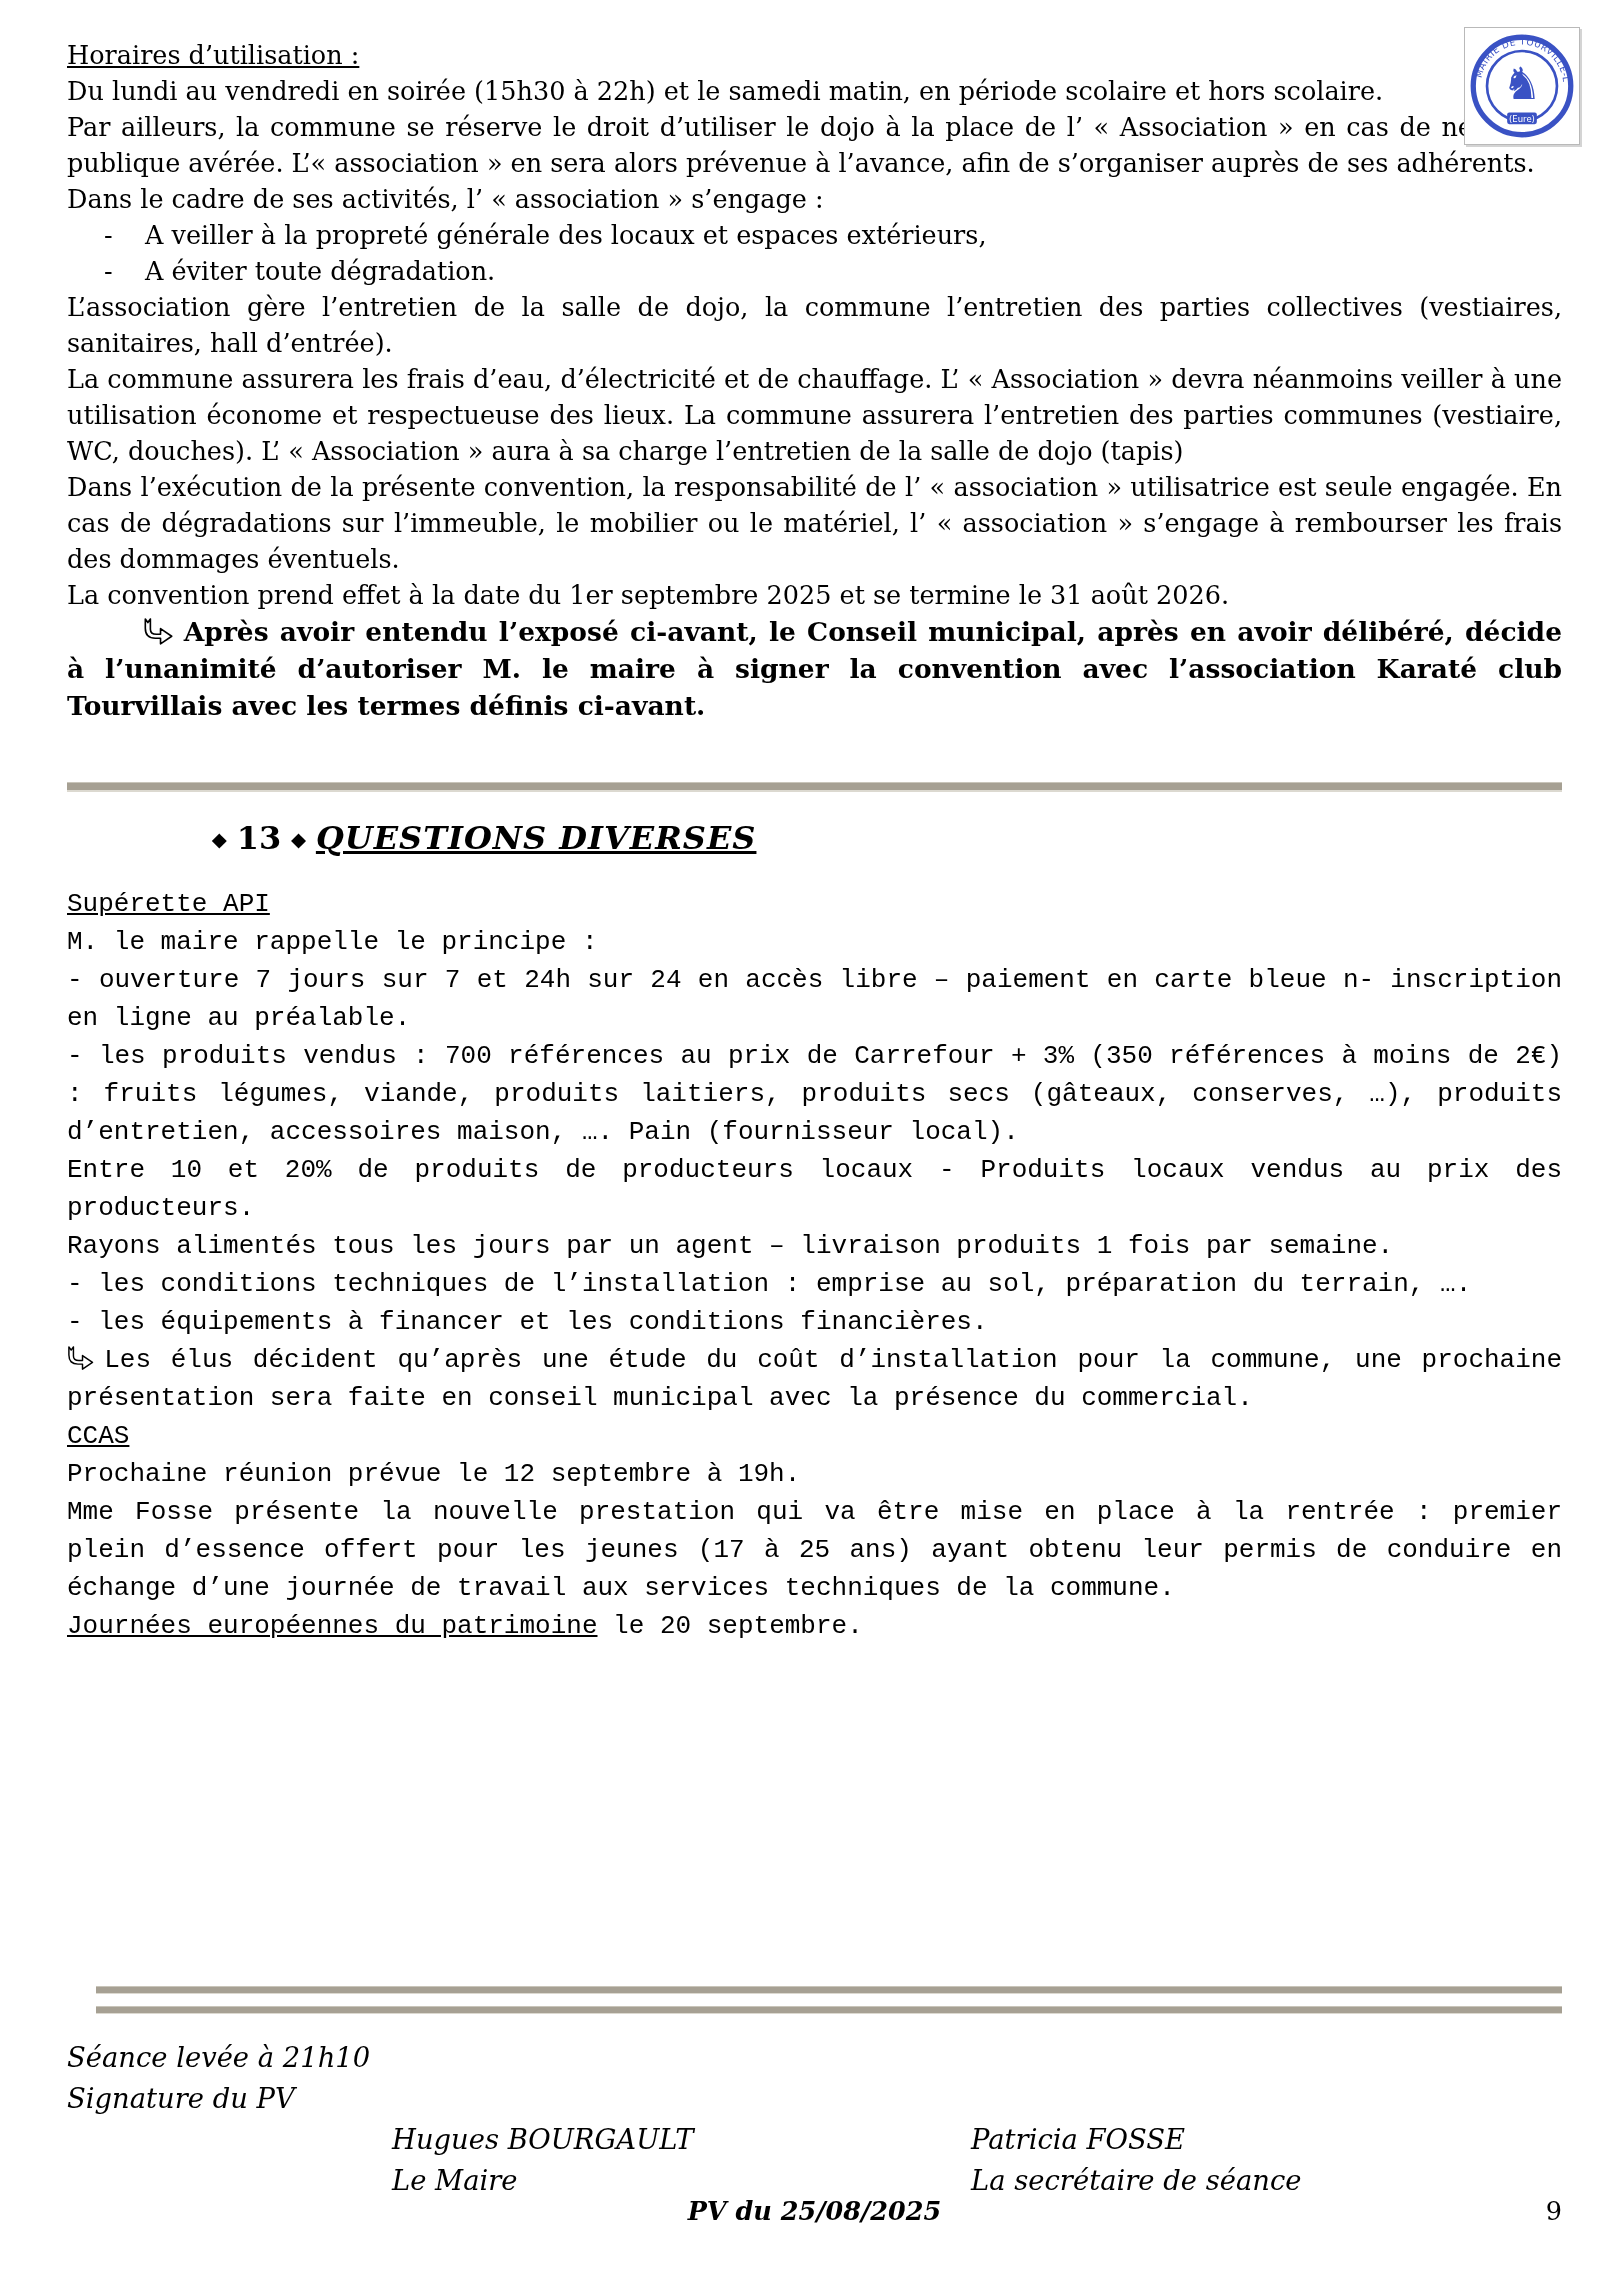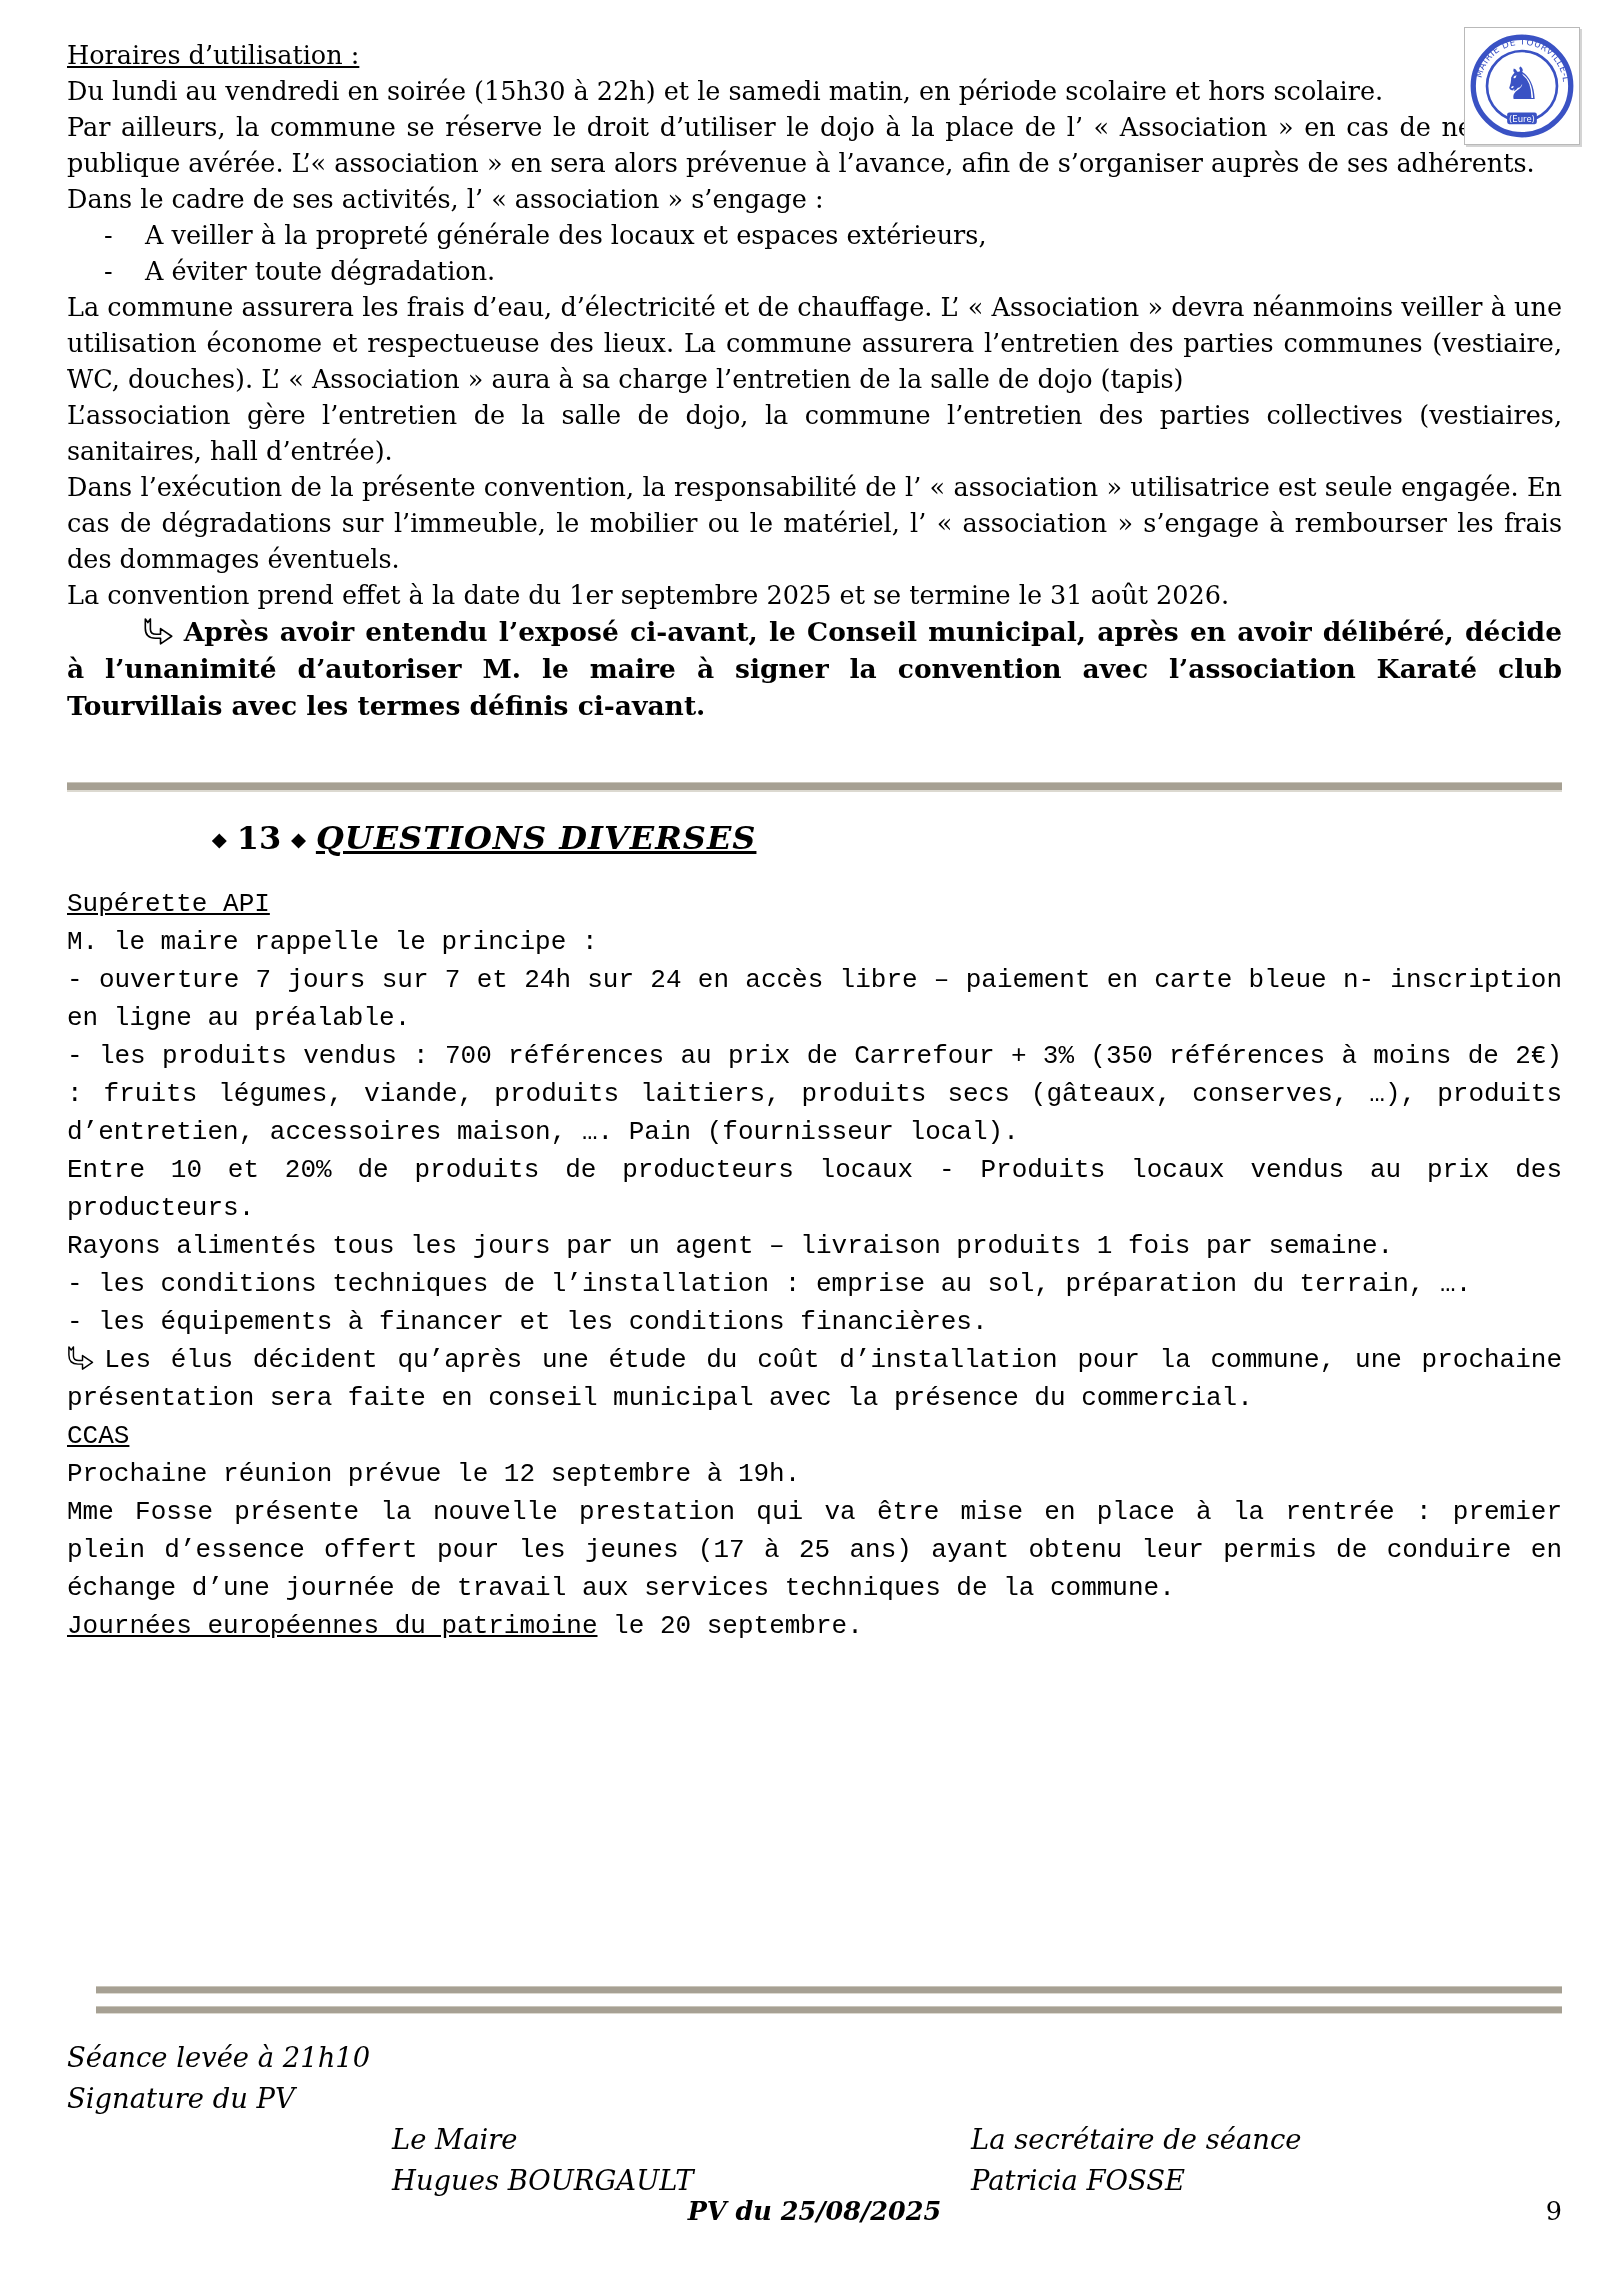--- a/index.html
+++ b/index.html
@@ -102,22 +102,22 @@
     <p>Par ailleurs, la commune se réserve le droit d’utiliser le dojo à la place de l’ « Association » en cas de nécessité publique avérée. L’« association » en sera alors prévenue à l’avance, afin de s’organiser auprès de ses adhérents.</p>
     <p class="gap22">Dans le cadre de ses activités, l’ « association » s’engage :</p>
     <div class="bullet">
       <span class="dash">-</span>
       <span>A veiller à la propreté générale des locaux et espaces extérieurs,</span>
     </div>
     <div class="bullet">
       <span class="dash">-</span>
       <span>A éviter toute dégradation.</span>
     </div>
+    <p>L’association gère l’entretien de la salle de dojo, la commune l’entretien des parties collectives (vestiaires, sanitaires, hall d’entrée).</p>
     <p>La commune assurera les frais d’eau, d’électricité et de chauffage. L’ « Association » devra néanmoins veiller à une utilisation économe et respectueuse des lieux. La commune assurera l’entretien des parties communes (vestiaire, WC, douches). L’ « Association » aura à sa charge l’entretien de la salle de dojo (tapis)</p>
-    <p>L’association gère l’entretien de la salle de dojo, la commune l’entretien des parties collectives (vestiaires, sanitaires, hall d’entrée).</p>
     <p class="gap25">Dans l’exécution de la présente convention, la responsabilité de l’ « association » utilisatrice est seule engagée. En cas de dégradations sur l’immeuble, le mobilier ou le matériel, l’ « association » s’engage à rembourser les frais des dommages éventuels.</p>
     <p>La convention prend effet à la date du 1er septembre 2025 et se termine le 31 août 2026.</p>
 
     <p class="decision">
       <svg class="arrow-icon" width="31" height="27.4" viewBox="0 0 30 27">
         <path d="M2 1 L4.5 4.5 L7 1 L7 11 Q7 16 13 16 L17 16 L17 10.5 L28 18 L17 25.5 L17 20 L12 20 Q2 20 2 10 Z" fill="#ffffff" stroke="#000000" stroke-width="1.6" stroke-linejoin="round"></path>
       </svg><span>Après avoir entendu l’exposé ci-avant, le Conseil municipal, après en avoir délibéré, décide à l’unanimité d’autoriser M. le maire à signer la convention avec l’association Karaté club Tourvillais avec les termes définis ci-avant.</span>
     </p>
   </div>
 
@@ -147,26 +147,26 @@
 
     <p class="gap36"><span class="u">Journées européennes du patrimoine</span><span> le 20 septembre.</span></p>
   </div>
 
   <div class="closing">
     <div class="frule"></div>
     <div class="frule"></div>
     <div class="center first">Séance levée à 21h10</div>
     <div class="center">Signature du PV</div>
     <div class="sig-row">
+      <span class="sig-left">Hugues BOURGAULT</span>
+      <span class="sig-right">Patricia FOSSE</span>
+    </div>
+    <div class="sig-row">
       <span class="sig-left">Le Maire</span>
       <span class="sig-right">La secrétaire de séance</span>
-    </div>
-    <div class="sig-row">
-      <span class="sig-left">Hugues BOURGAULT</span>
-      <span class="sig-right">Patricia FOSSE</span>
     </div>
   </div>
 
   <div class="page-footer">
     <div class="pv-ref">PV du 25/08/2025</div>
     <div class="page-num">9</div>
   </div>
 
 </div>
 

